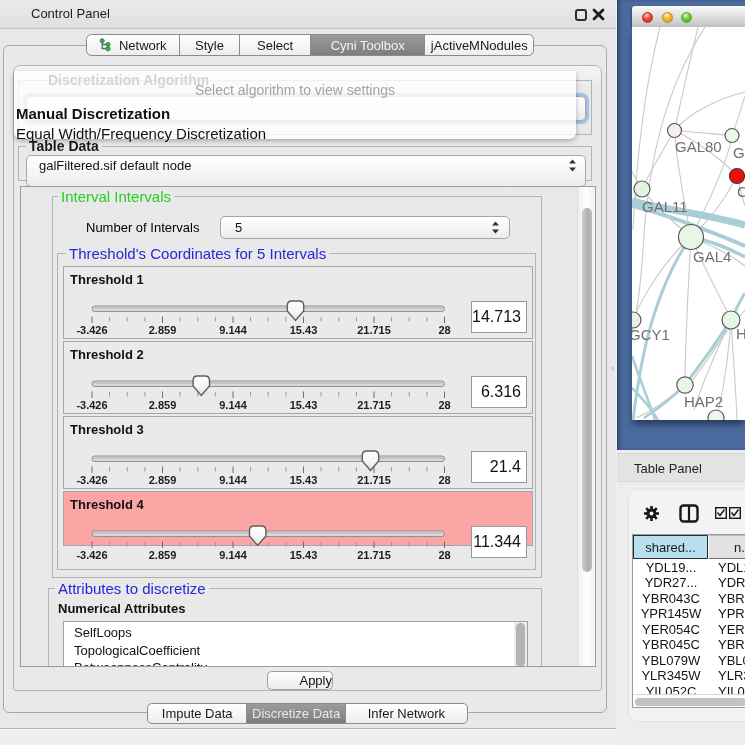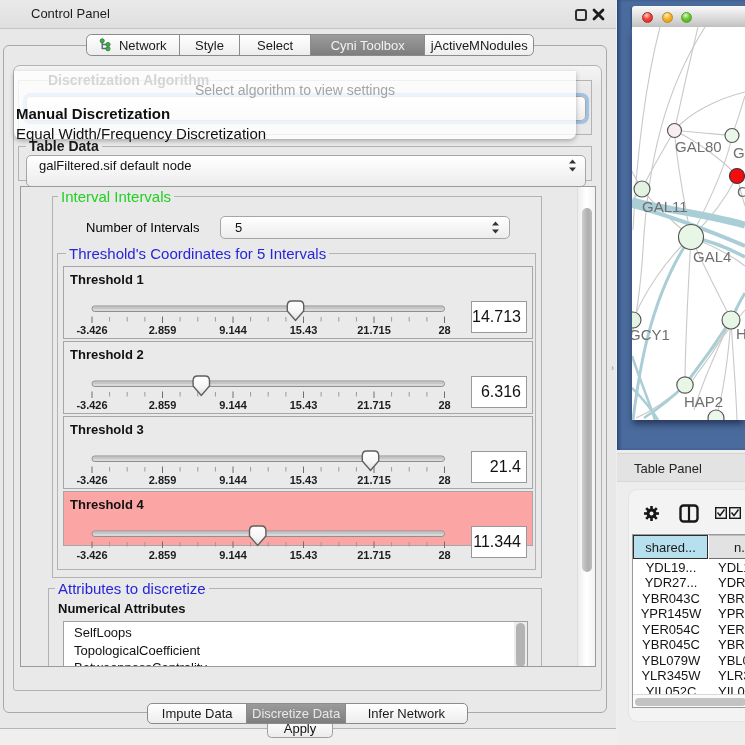--- a/index.html
+++ b/index.html
@@ -259,21 +259,21 @@
     <div style="position:absolute;right:0;top:0;width:13px;height:60px;background:#ececec;">
       <div style="position:absolute;left:2px;top:1px;width:9px;height:44px;border-radius:5px;background:#b3b3b3;"></div>
     </div>
   </div>
 
   <div class="abs" style="left:556px;top:0;width:19px;height:481px;background:linear-gradient(90deg,#ededed,#ffffff 45%,#f2f2f2);border-left:1px solid #dcdcdc;">
     <div class="abs" style="left:4px;top:21px;width:10px;height:364px;border-radius:6px;background:linear-gradient(90deg,#cdcdcd,#aeaeae 60%,#bcbcbc);"></div>
   </div>
 </div>
 
-<div class="abs" style="left:267px;top:671px;width:66px;height:19px;border:1px solid #9e9e9e;border-radius:4.5px;background:linear-gradient(#ffffff,#ebebeb);font-size:13px;color:#111;text-align:center;line-height:17px;margin-top:48px;">Apply</div>
+<div class="abs" style="left:267px;top:671px;width:66px;height:19px;border:1px solid #9e9e9e;border-radius:4.5px;background:linear-gradient(#ffffff,#ebebeb);font-size:13px;color:#111;text-align:right;line-height:17px;">Apply</div>
 
 <div class="abs" style="left:147px;top:703px;width:321px;height:21px;border:1px solid #8b8b8b;border-radius:5px;background:linear-gradient(#ffffff,#ededed);display:flex;overflow:hidden;font-size:13px;color:#1a1a1a;">
   <div style="width:99px;display:flex;align-items:center;justify-content:center;">Impute Data</div>
   <div style="width:99px;border-left:1px solid #8b8b8b;display:flex;align-items:center;justify-content:center;background:linear-gradient(#9b9b9b,#7e7e7e);color:#e8e8e8;">Discretize Data</div>
   <div style="width:123px;border-left:1px solid #8b8b8b;display:flex;align-items:center;justify-content:center;">Infer Network</div>
 </div>
 
 <div class="abs" style="left:14px;top:71px;width:562px;height:68px;background:rgba(255,255,255,0.8);border-radius:0 0 7px 7px;box-shadow:0 2px 5px rgba(0,0,0,0.28);">
   <div class="abs" style="left:0;top:11px;width:562px;text-align:center;font-size:14px;color:#a4a4a4;">Select algorithm to view settings</div>
   <div class="abs" style="left:2px;top:34px;font-size:15px;font-weight:bold;color:#111;">Manual Discretization</div>

